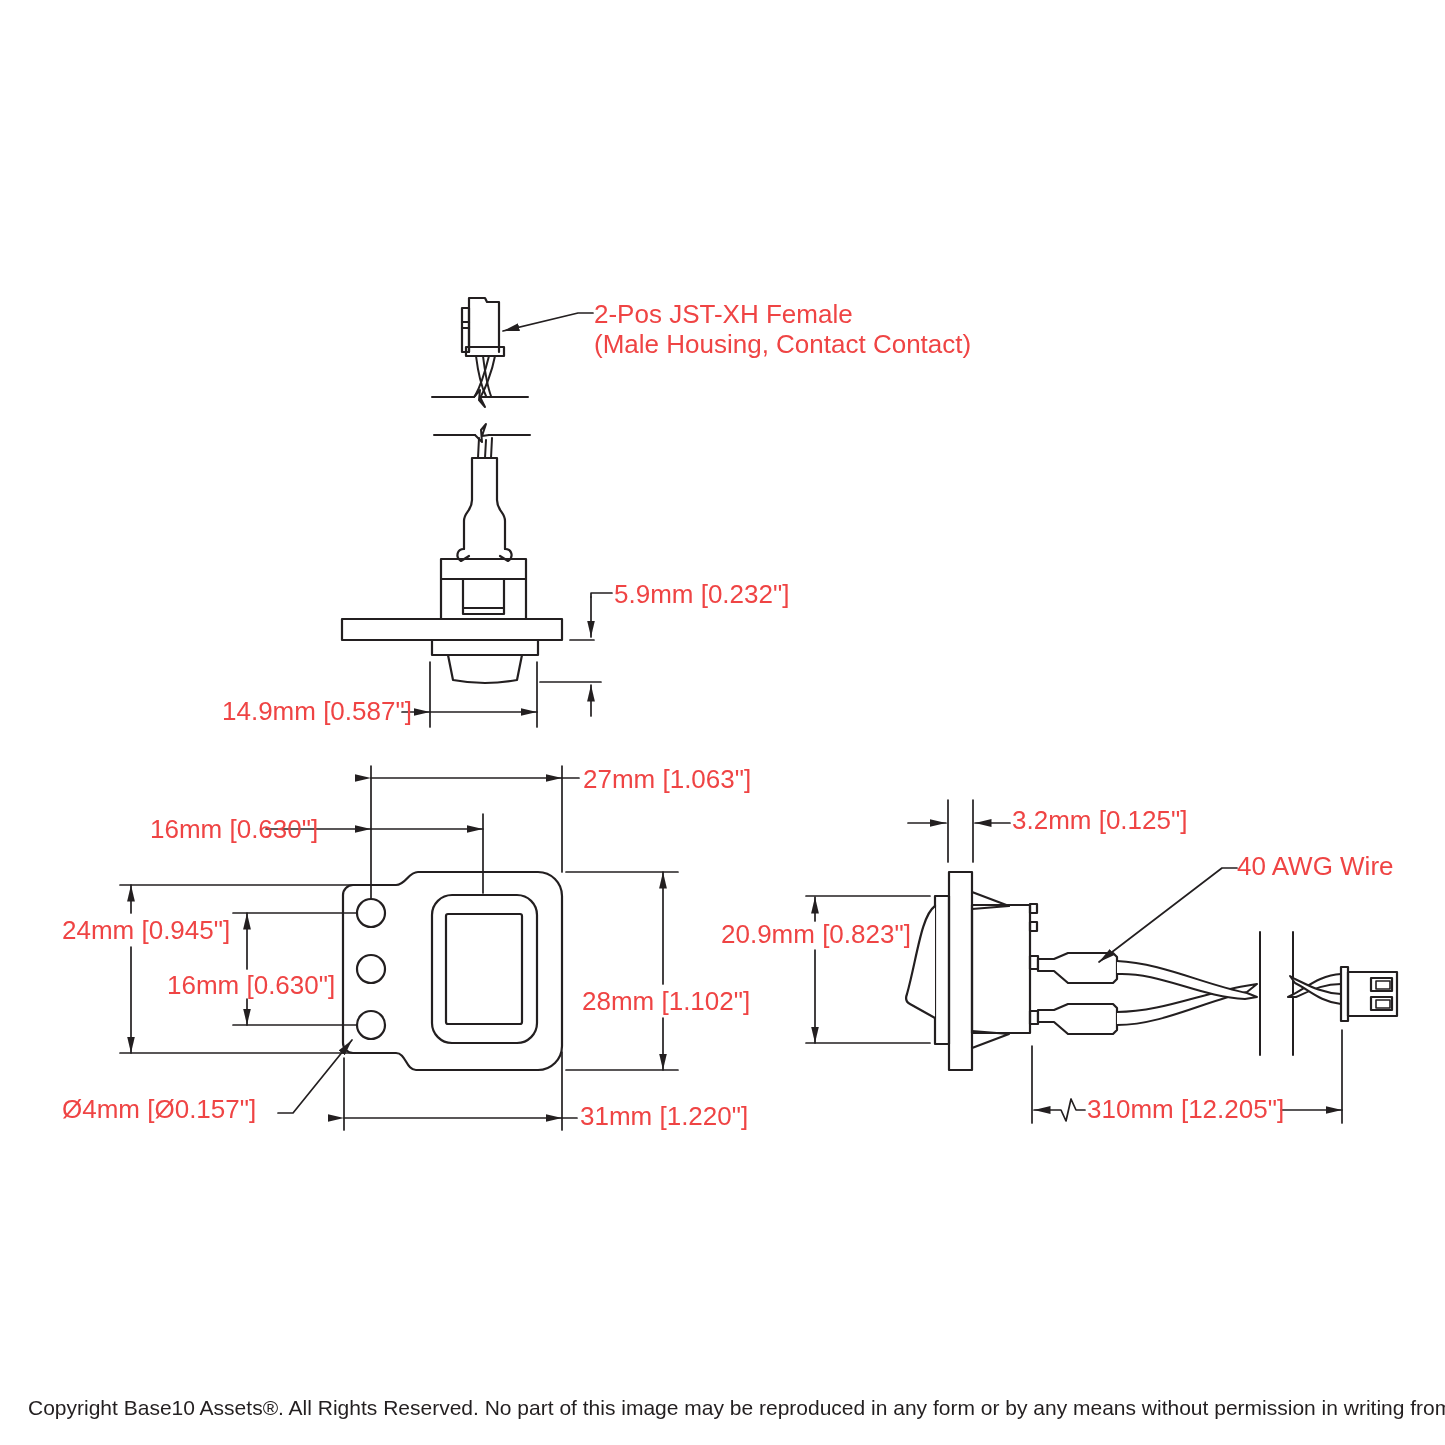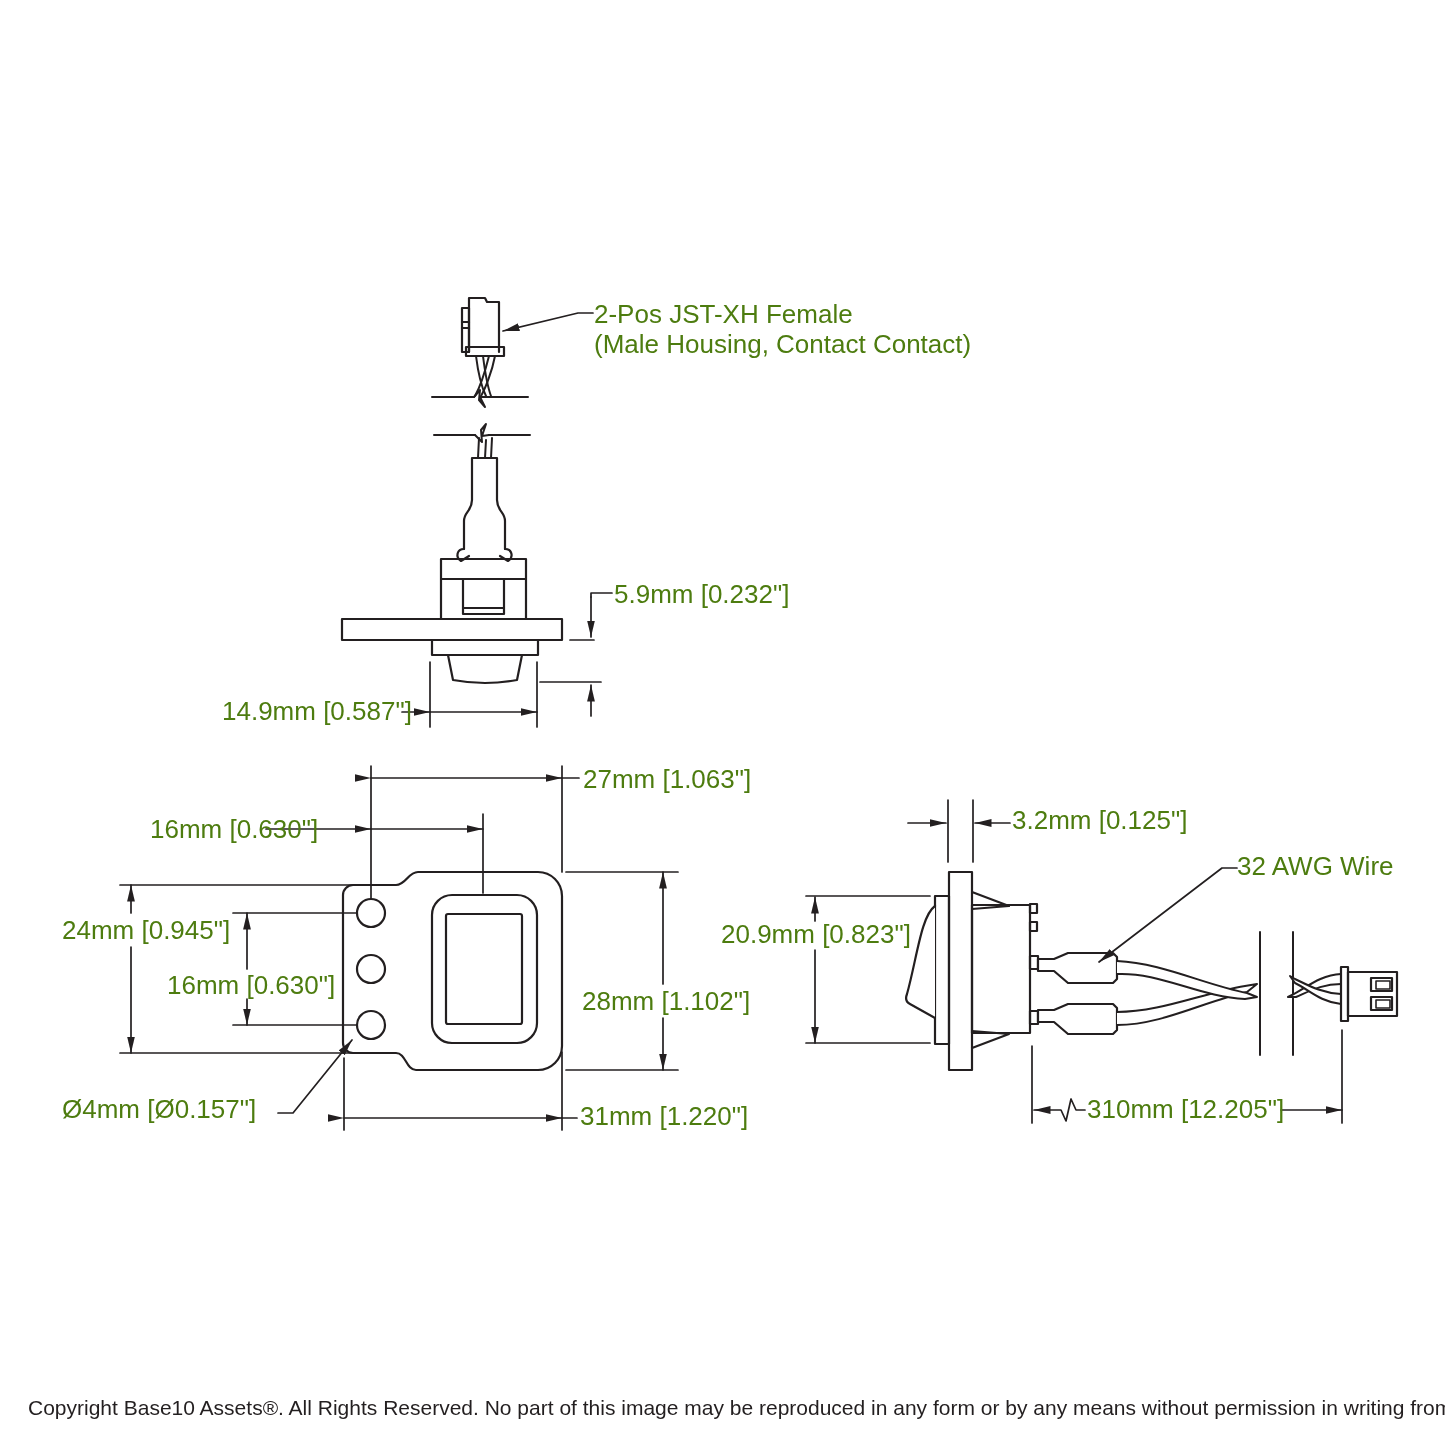--- a/index.html
+++ b/index.html
@@ -1,19 +1,19 @@
 <!DOCTYPE html>
 <html><head>
 <meta charset="utf-8">
 <style>
   html,body{margin:0;padding:0;background:#ffffff;}
   #stage{position:relative;width:1445px;height:1445px;background:#ffffff;overflow:hidden;
          font-family:"Liberation Sans","DejaVu Sans",sans-serif;color:#231f20;}
   #drawing{position:absolute;left:0;top:0;}
-  .lbl{position:absolute;font-size:26px;line-height:1.08;color:#4d7c0f;white-space:nowrap;}
+  .lbl{position:absolute;font-size:26px;line-height:1.08;color:#ef4444;white-space:nowrap;}
   .lbl-small{position:absolute;font-size:21px;color:#231f20;white-space:nowrap;}
   svg path,svg line,svg rect,svg circle,svg polyline{vector-effect:none;}
 </style>
 </head>
 <body>
 
 <div id="stage">
 
 <svg id="drawing" width="1445" height="1445" viewBox="0 0 1445 1445" fill="none" stroke="#231f20" stroke-width="2.2" stroke-linecap="round" stroke-linejoin="round">
 
@@ -177,18 +177,18 @@
   <div class="lbl" style="left:222px;top:697px">14.9mm [0.587"]</div>
   <div class="lbl" style="left:583px;top:765px">27mm [1.063"]</div>
   <div class="lbl" style="left:150px;top:815px">16mm [0.630"]</div>
   <div class="lbl" style="left:62px;top:916px">24mm [0.945"]</div>
   <div class="lbl" style="left:167px;top:971px">16mm [0.630"]</div>
   <div class="lbl" style="left:582px;top:987px">28mm [1.102"]</div>
   <div class="lbl" style="left:62px;top:1095px">Ø4mm [Ø0.157"]</div>
   <div class="lbl" style="left:580px;top:1102px">31mm [1.220"]</div>
 
   <div class="lbl" style="left:1012px;top:806px">3.2mm [0.125"]</div>
-  <div class="lbl" style="left:1237px;top:852px">32 AWG Wire</div>
+  <div class="lbl" style="left:1237px;top:852px">40 AWG Wire</div>
   <div class="lbl" style="left:721px;top:920px">20.9mm [0.823"]</div>
   <div class="lbl" style="left:1087px;top:1095px">310mm [12.205"]</div>
 
   <div class="lbl-small" style="left:28px;top:1396px">Copyright Base10 Assets®.  All Rights Reserved. No part of this image may be reproduced in any form or by any means without permission in writing from Base10 Assets®.</div>
 </div>
 
 </body></html>

